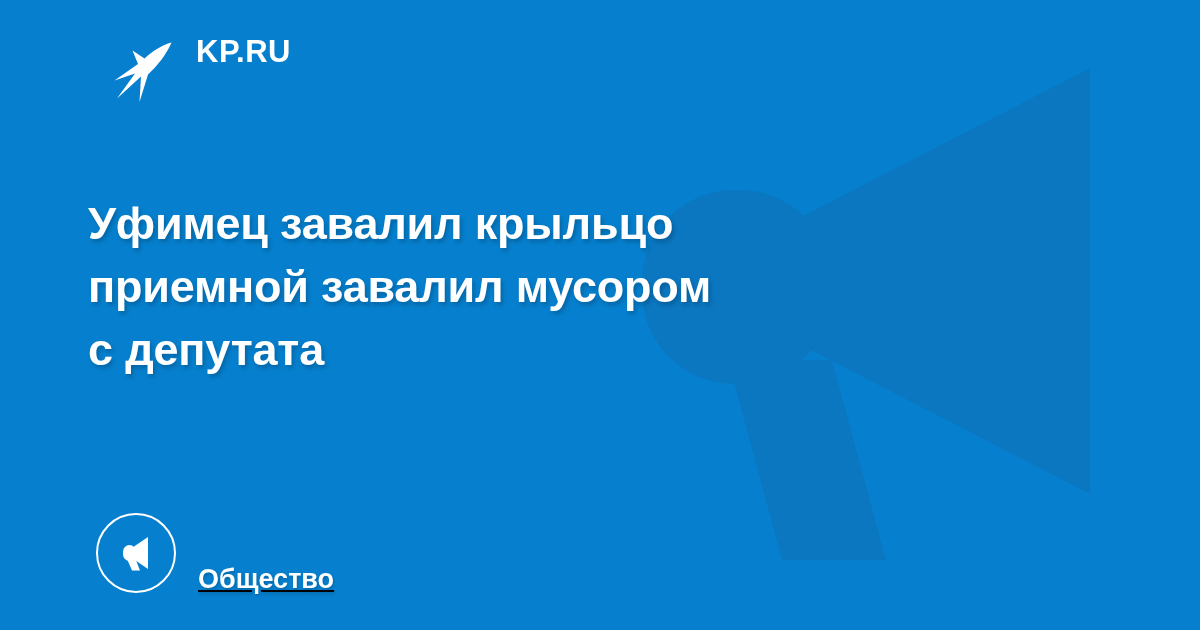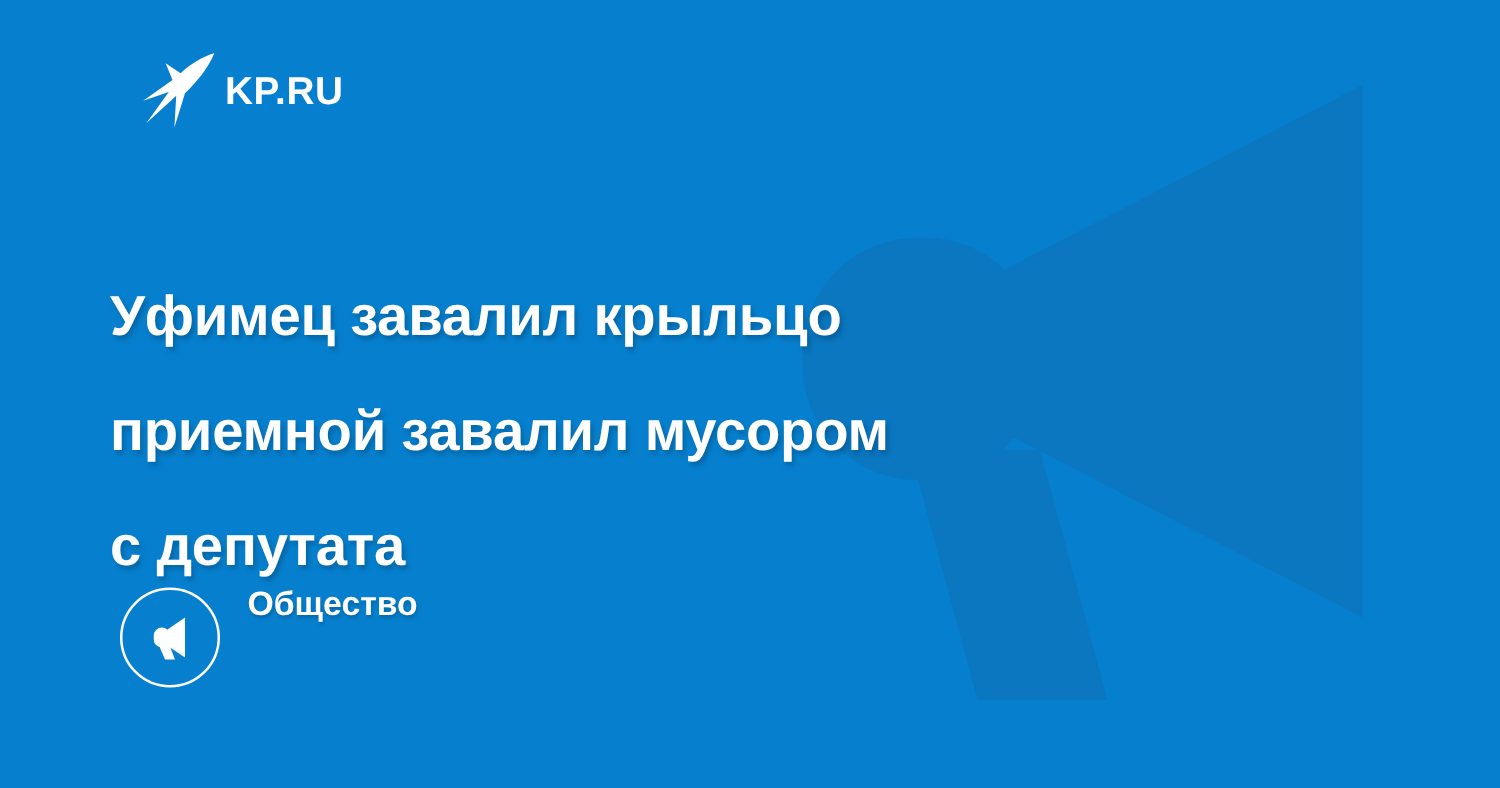--- a/index.html
+++ b/index.html
@@ -35,22 +35,21 @@
     pointer-events: none;
   }
 
   
   .brand {
     position: absolute;
     left: 108px;
     top: 36px;
     z-index: 3;
     display: flex;
-    align-items: center;
-    gap: 0;
+    gap: 16px;
   }
 
   .brand-bird {
     width: 72px;
     height: 72px;
     display: block;
     flex: 0 0 auto;
   }
 
   .brand-name {
@@ -70,31 +69,32 @@
     width: 880px;
     z-index: 3;
     color: #ffffff;
     font-size: 45px;
     font-weight: bold;
     line-height: 63px;
     letter-spacing: -0.2px;
     text-shadow: 2px 3px 4px rgba(0, 48, 85, 0.35);
   }
 
-  .headline-line { display: block; white-space: nowrap; margin-top: 29px; }
+  .headline-line { display: block; white-space: nowrap; }
 
   
   .category {
     position: absolute;
     left: 96px;
-    top: 470px;
+    top: 513px;
     z-index: 3;
     display: flex;
-    align-items: flex-start;
+    align-items: flex-end;
     gap: 22px;
+    text-decoration: underline;
   }
 
   .category-circle {
     width: 80px;
     height: 80px;
     border: 2px solid #ffffff;
     border-radius: 50%;
     display: flex;
     align-items: center;
     justify-content: center;

